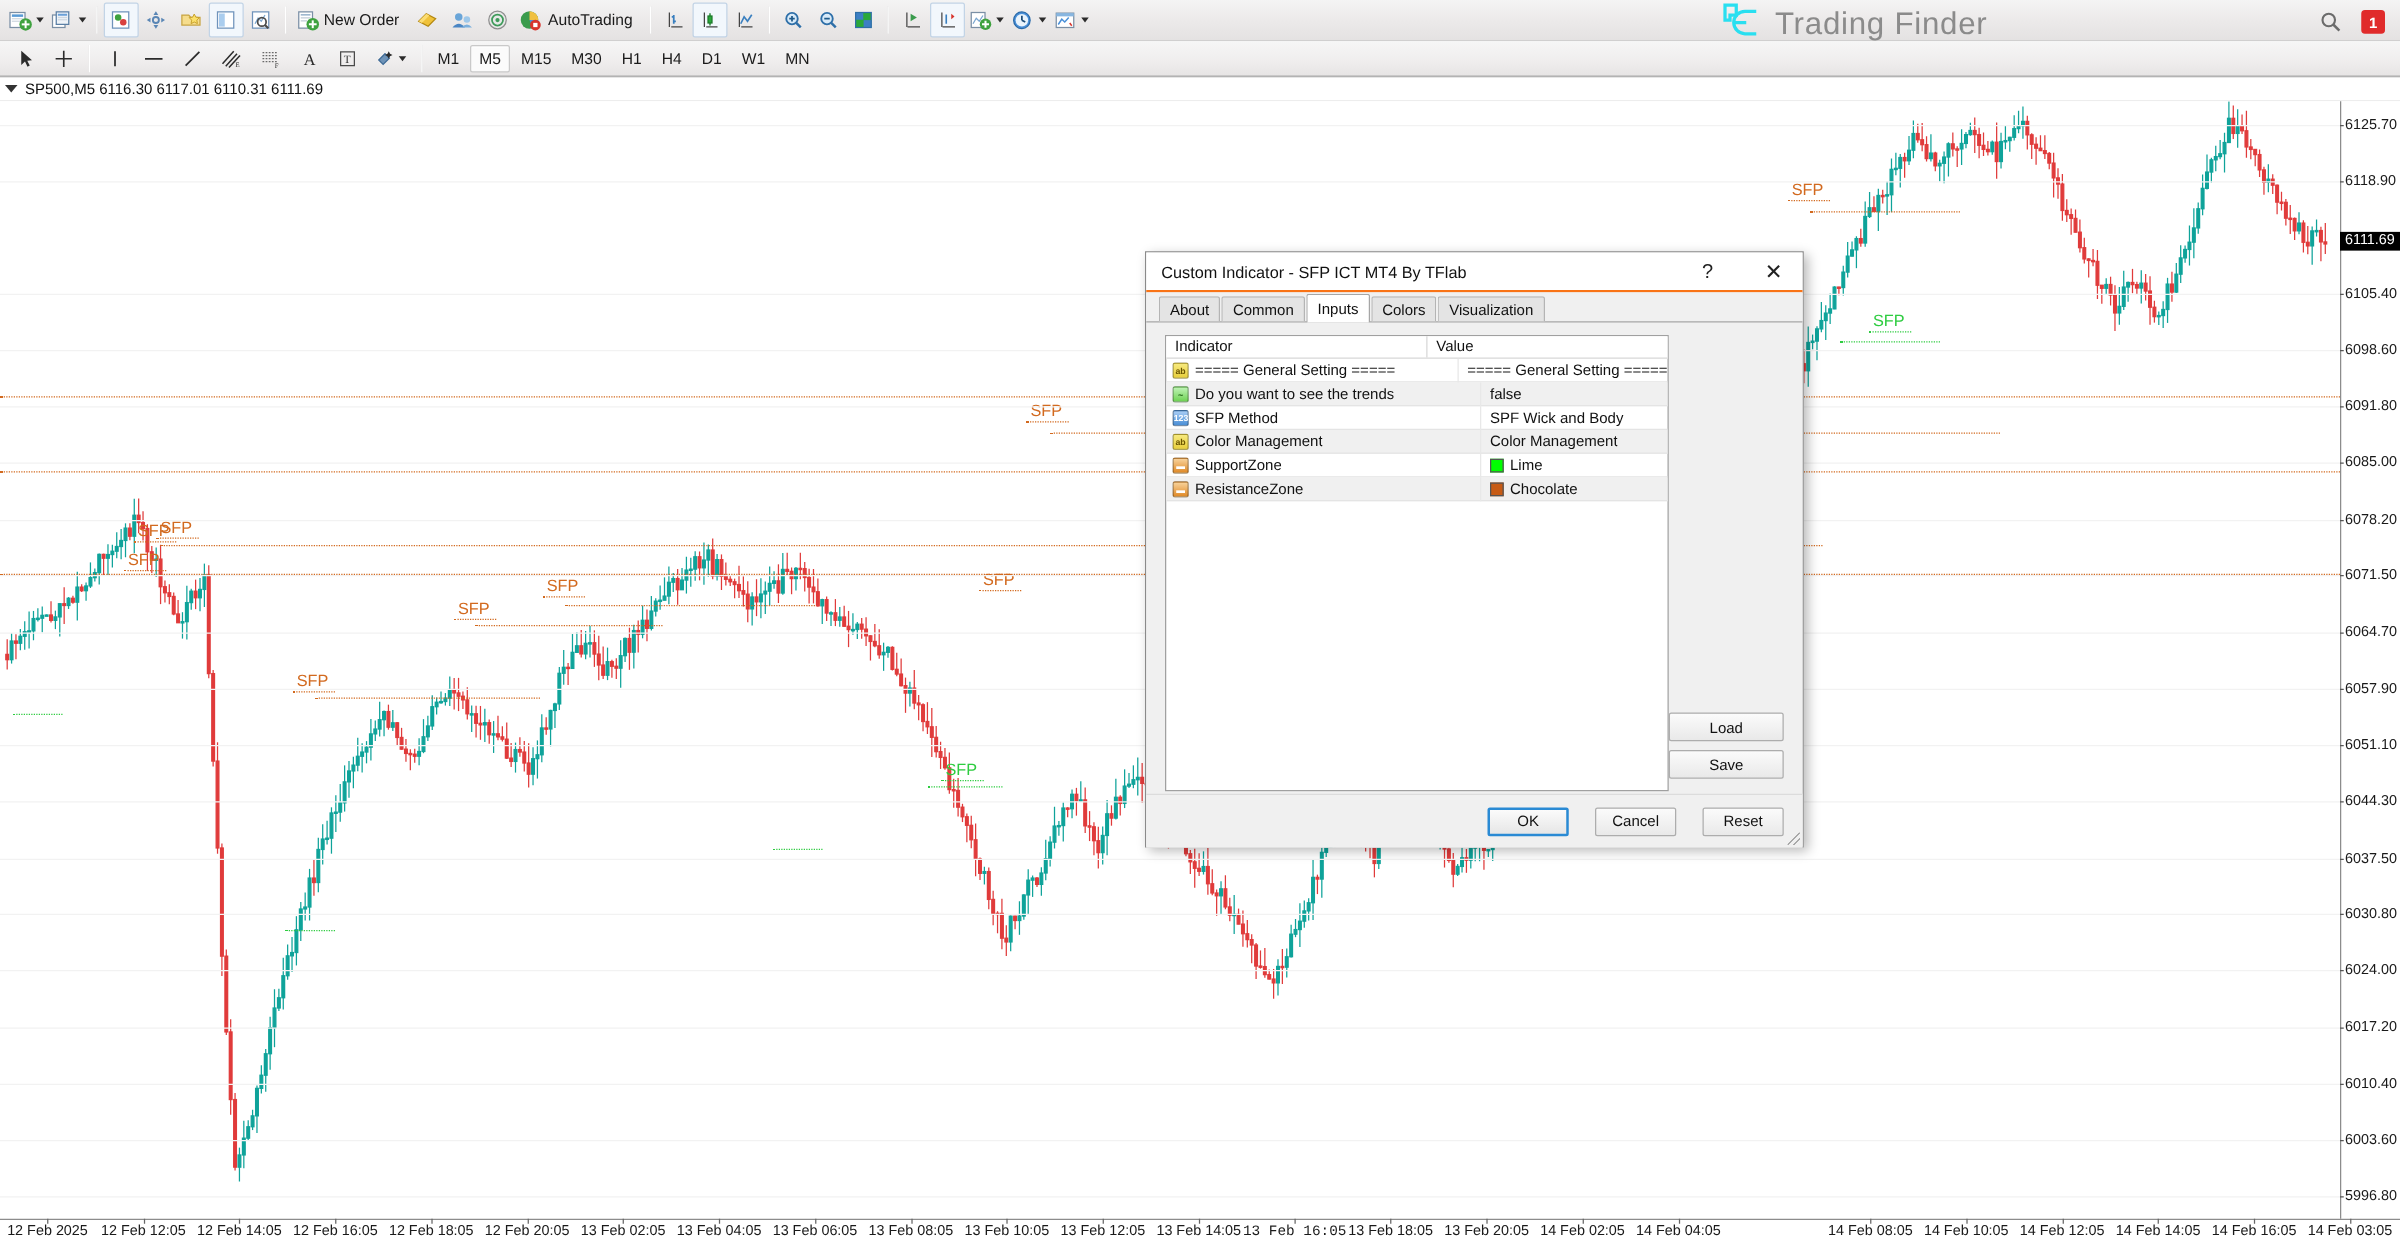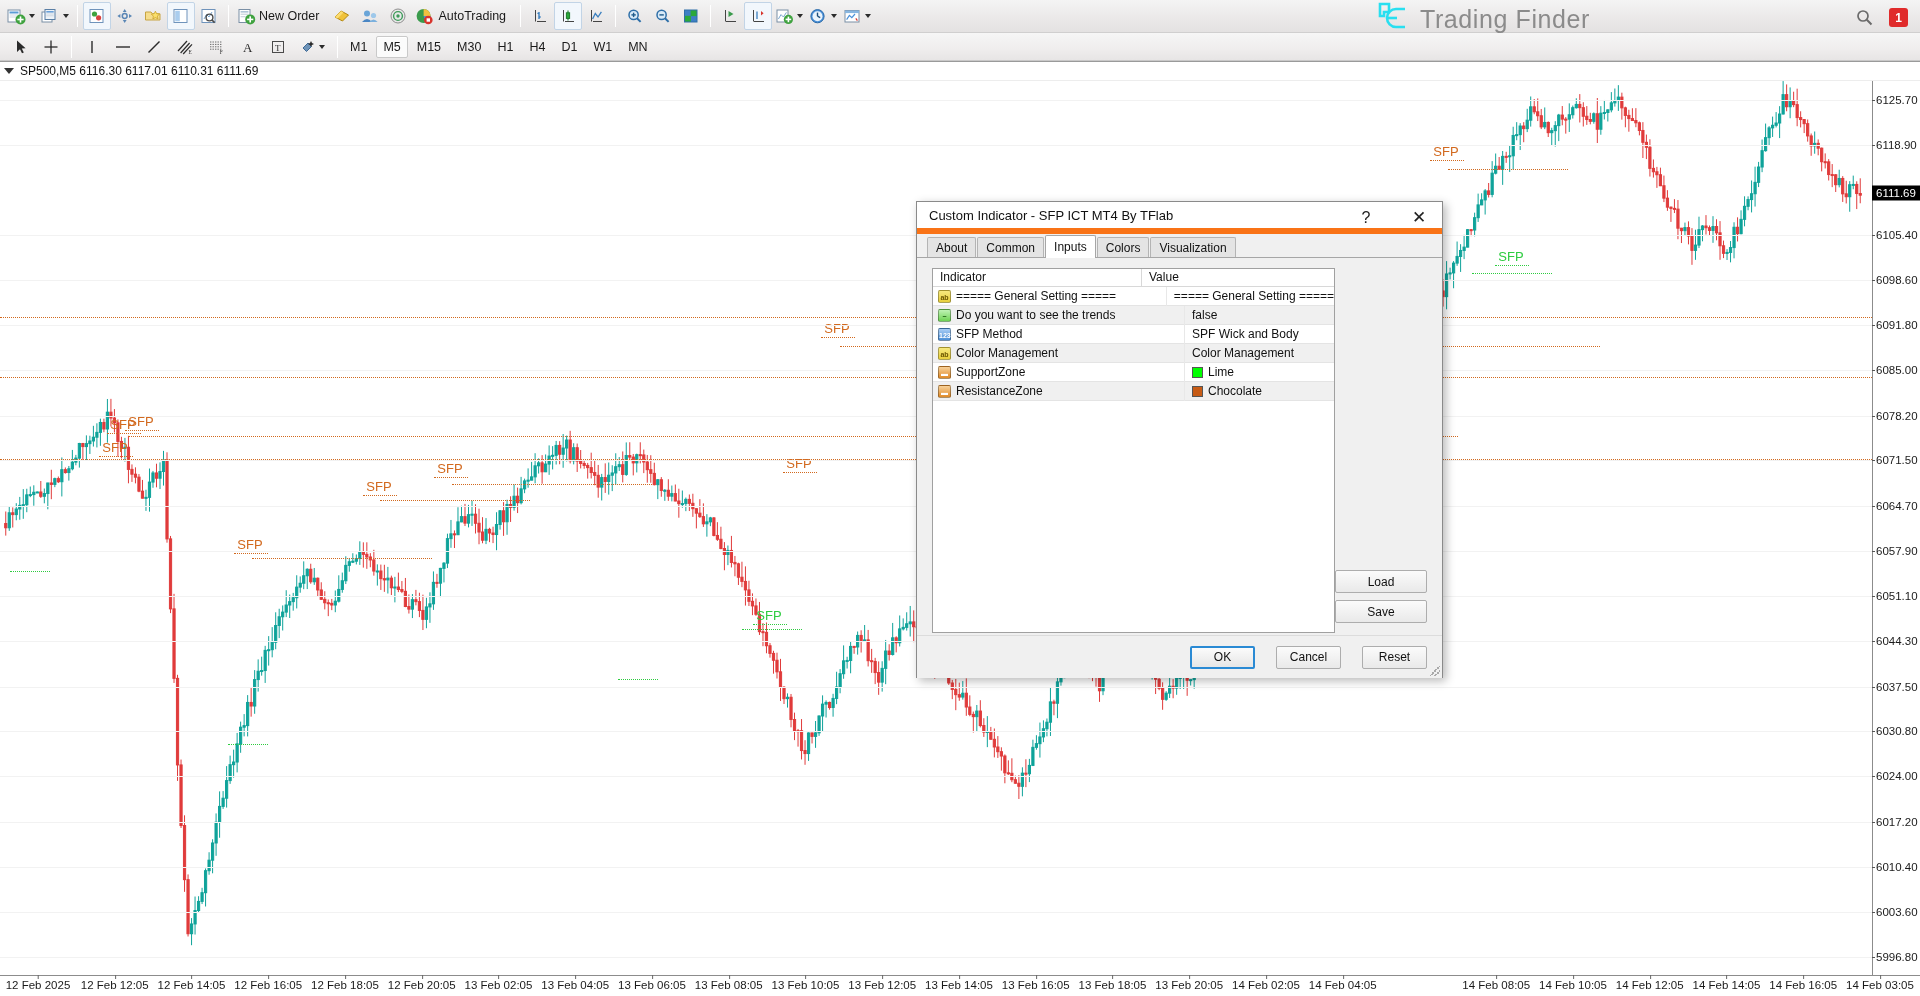--- a/index.html
+++ b/index.html
@@ -107,21 +107,21 @@
   .gridline { position:absolute; left:0; width:1872px; height:1px; background:#f2f2f2; }
 
   
   .dialog {
     position:absolute; left:916px; top:201px; width:527px; height:477px;
     background:#f0f0f0; border:1px solid #8a8a8a;
     box-shadow:3px 3px 9px rgba(0,0,0,.28);
     font-size:12px;
   }
   .dlg-title {
-    height:32px; background:#fff; border-bottom:6px solid #f97316;
+    height:32px; background:#fff; border-bottom:2px solid #f97316;
     display:flex; align-items:center; padding:0 0 0 12px; position:relative;
   }
   .dlg-title-text { font-size:13px; color:#111; }
   .dlg-help {
     position:absolute; right:58px; top:0; width:36px; height:31px;
     display:flex;align-items:center;justify-content:center;font-size:16px;color:#222;cursor:default;
   }
   .dlg-close {
     position:absolute; right:0; top:0; width:46px; height:31px;
     display:flex;align-items:center;justify-content:center;font-size:17px;color:#222;cursor:default;
@@ -1685,21 +1685,21 @@
         <div class="time-tick" style="left: 268.25px;">12 Feb 16:05</div>
         <div class="time-tick" style="left: 345px;">12 Feb 18:05</div>
         <div class="time-tick" style="left: 421.75px;">12 Feb 20:05</div>
         <div class="time-tick" style="left: 498.5px;">13 Feb 02:05</div>
         <div class="time-tick" style="left: 575.25px;">13 Feb 04:05</div>
         <div class="time-tick" style="left: 652px;">13 Feb 06:05</div>
         <div class="time-tick" style="left: 728.75px;">13 Feb 08:05</div>
         <div class="time-tick" style="left: 805.5px;">13 Feb 10:05</div>
         <div class="time-tick" style="left: 882.25px;">13 Feb 12:05</div>
         <div class="time-tick" style="left: 959px;">13 Feb 14:05</div>
-        <div class="time-tick" style="left: 1035.75px;">13 Feb 16:05</div>
+        <div class="time-tick" style="left: 1035.75px; font-family: Liberation Mono, monospace;">13 Feb 16:05</div>
         <div class="time-tick" style="left: 1112.5px;">13 Feb 18:05</div>
         <div class="time-tick" style="left: 1189.25px;">13 Feb 20:05</div>
         <div class="time-tick" style="left: 1266px;">14 Feb 02:05</div>
         <div class="time-tick" style="left: 1342.75px;">14 Feb 04:05</div>
         <div class="time-tick" style="left: 1445px; margin-top: 39px;">14 Feb 06:05</div>
         <div class="time-tick" style="left: 1496.25px;">14 Feb 08:05</div>
         <div class="time-tick" style="left: 1573px;">14 Feb 10:05</div>
         <div class="time-tick" style="left: 1649.75px;">14 Feb 12:05</div>
         <div class="time-tick" style="left: 1726.5px;">14 Feb 14:05</div>
         <div class="time-tick" style="left: 1803.25px;">14 Feb 16:05</div>

